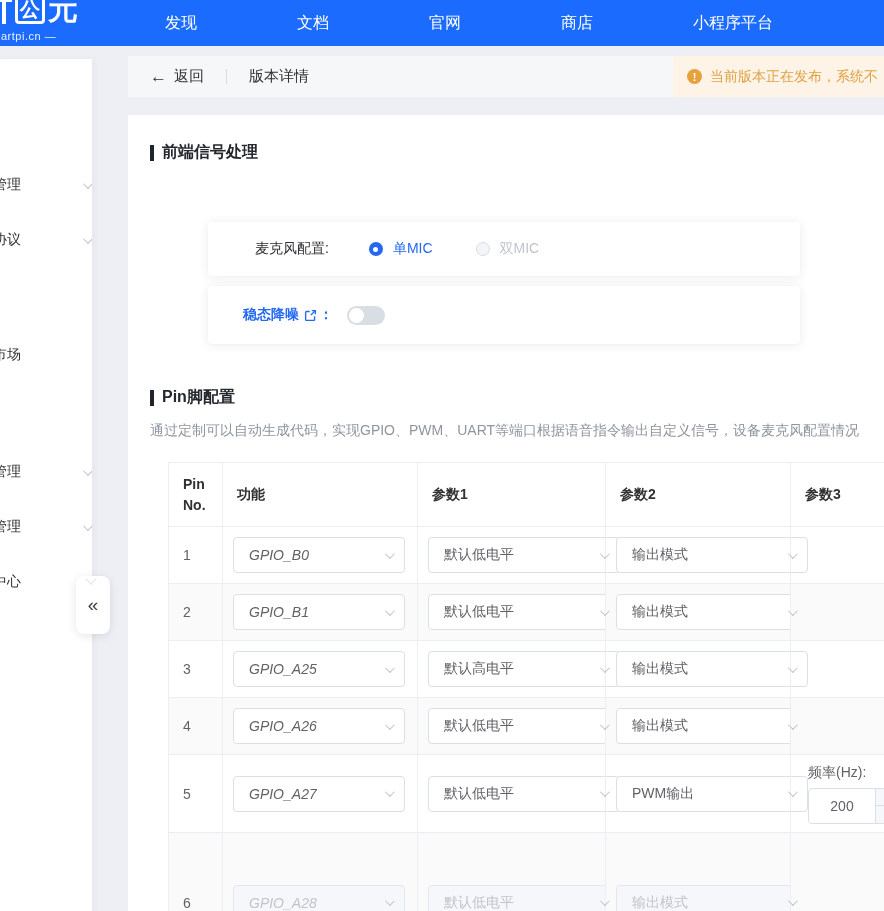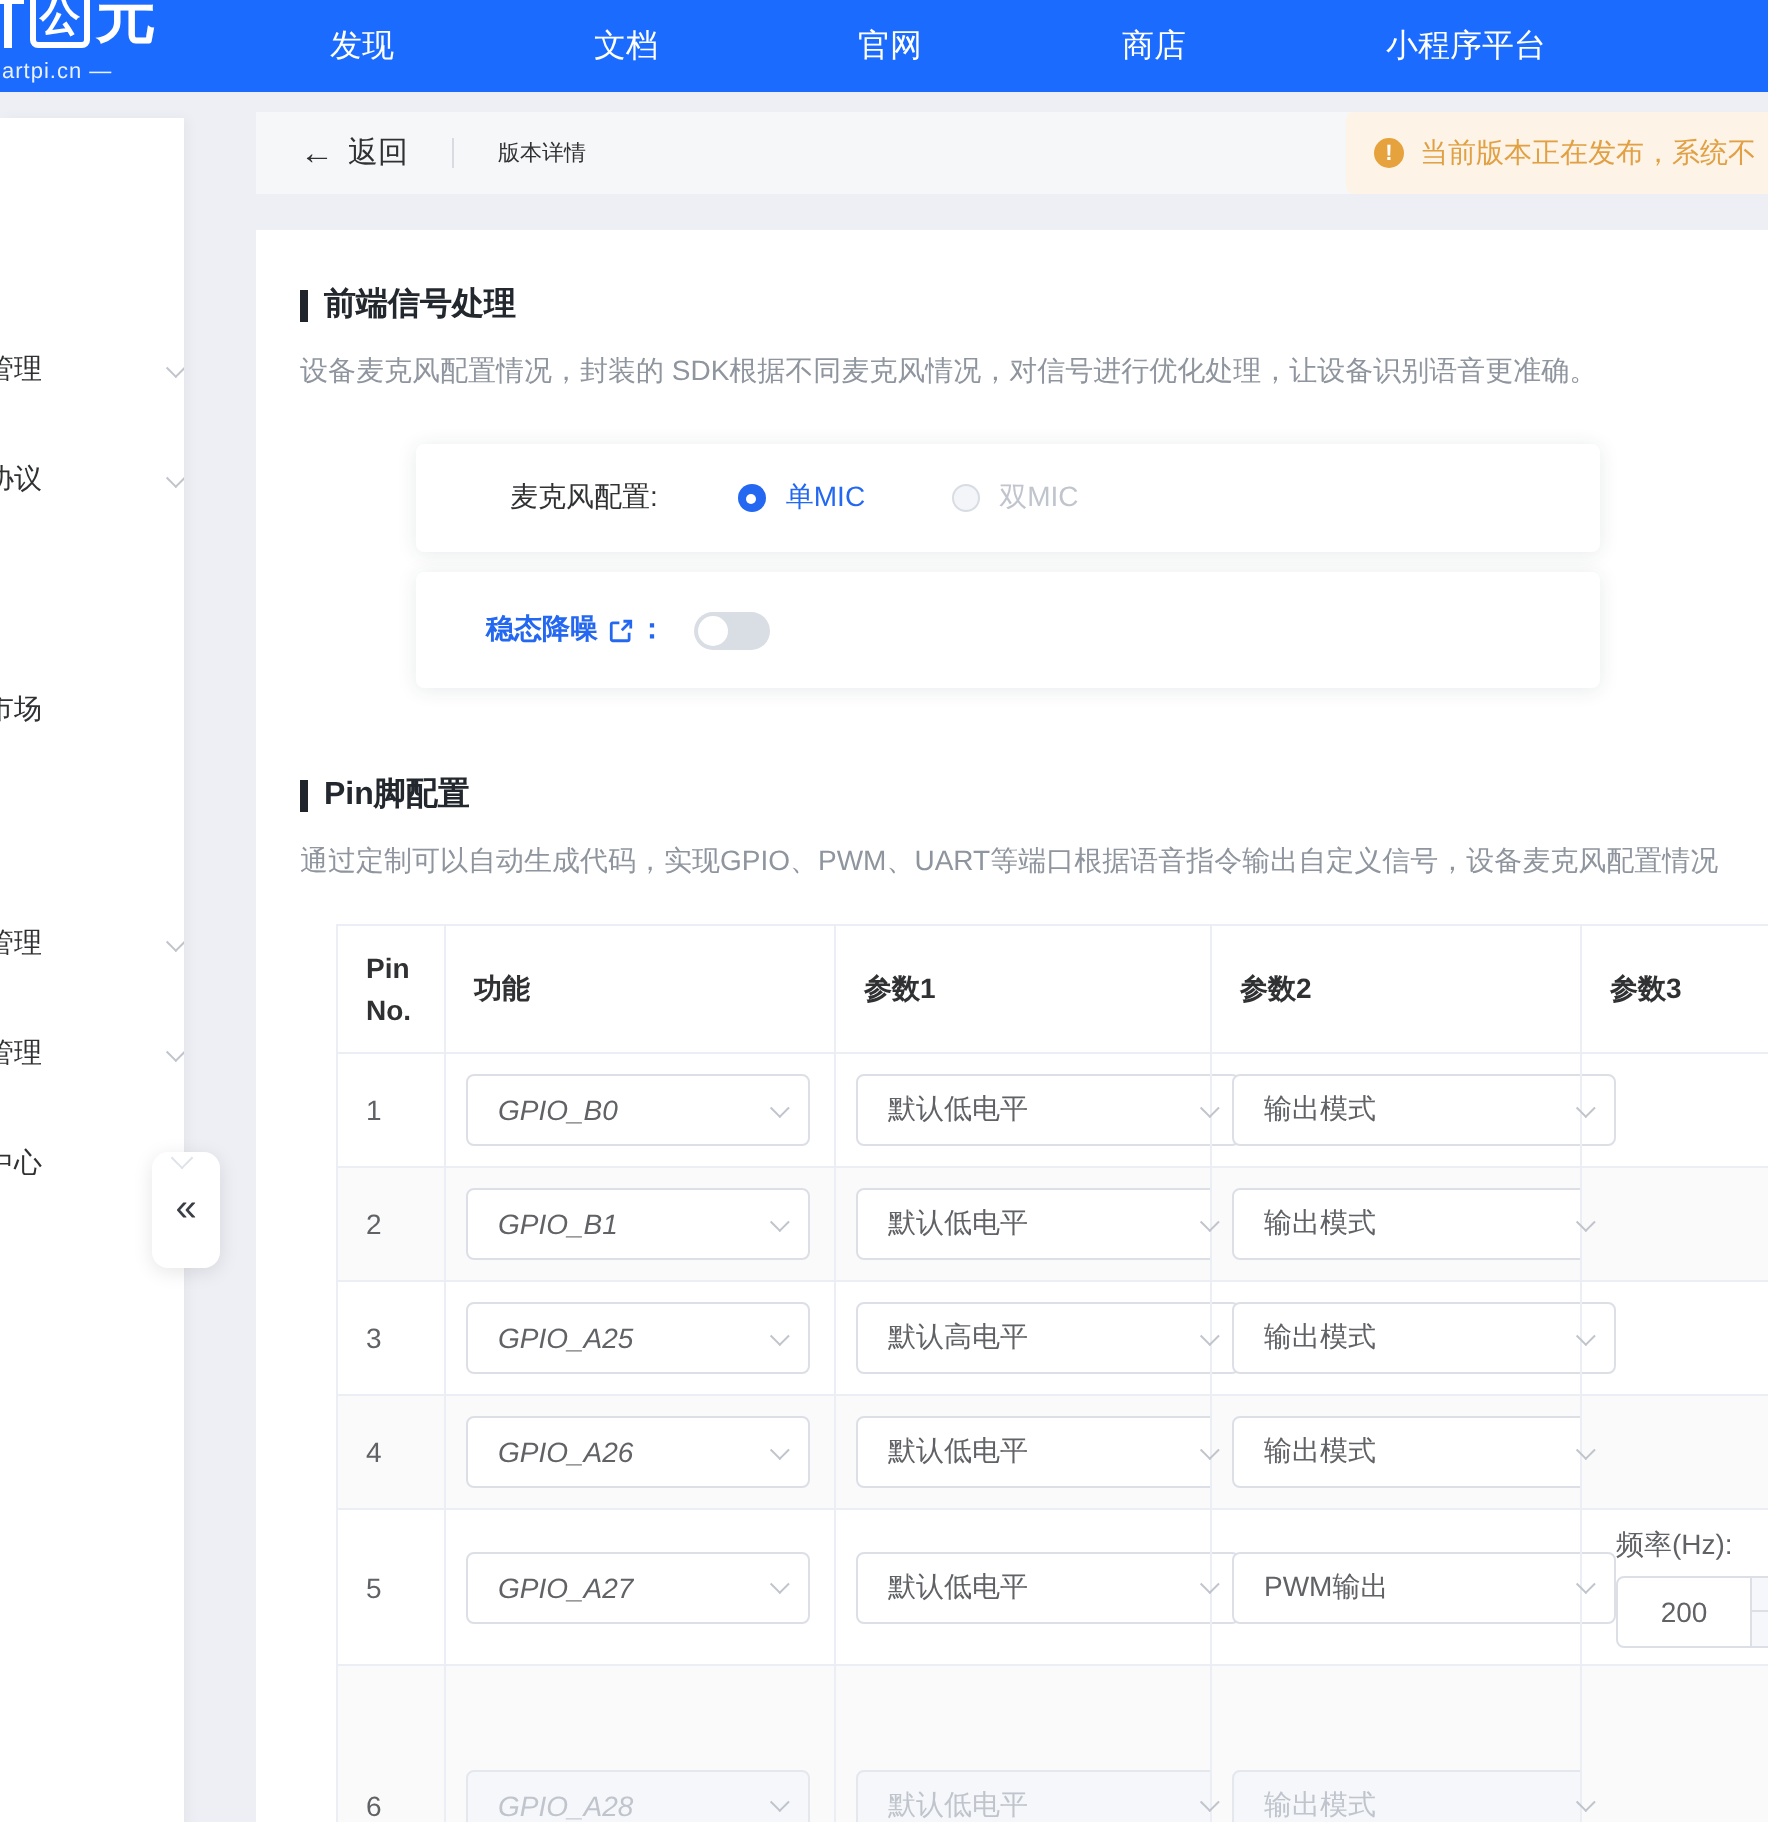--- a/index.html
+++ b/index.html
@@ -28,21 +28,21 @@
   .sb-chev { position:absolute; right:20px; width:7px; height:7px; border-right:1.3px solid #c0c4cc; border-bottom:1.3px solid #c0c4cc; transform:rotate(45deg) translateY(-2px); }
   .collapse-tab { position:absolute; left:76px; top:576px; width:34px; height:58px; background:#fff; border-radius:8px; box-shadow:0 2px 10px rgba(0,0,0,.10); z-index:12; cursor:pointer; }
   .collapse-topchev { position:absolute; left:11px; top:-1px; width:8px; height:8px; border-right:1.4px solid #dfe3e8; border-bottom:1.4px solid #dfe3e8; transform:rotate(45deg); }
   .collapse-glyph { position:absolute; left:0; top:0; width:100%; height:100%; display:flex; align-items:center; justify-content:center; font-size:19px; color:#3a3f45; }
 
   
   .header-bar { position:absolute; left:128px; top:56px; width:756px; height:41px; background:#f6f7f9; display:flex; align-items:center; z-index:5; }
   .back-btn { display:flex; align-items:center; gap:7px; margin-left:22px; cursor:pointer; color:#303133; font-size:15px; }
   .back-arrow { font-size:17px; line-height:1; }
   .hdr-divider { width:1px; height:15px; background:#d8dce2; margin:0 22px; }
-  .hdr-title { font-size:11px; color:#303133; }
+  .hdr-title { font-size:15px; color:#303133; }
   .alert-box { position:absolute; right:0; top:0; height:41px; min-width:180px; background:#fdf3e6; border-radius:4px 0 0 4px; display:flex; align-items:center; gap:8px; padding:0 6px 0 14px; }
   .alert-icon { width:15px; height:15px; border-radius:50%; background:#e6a23c; color:#fff; font-size:11px; font-weight:bold; display:flex; align-items:center; justify-content:center; flex:0 0 auto; }
   .alert-text { color:#e0a043; font-size:14px; white-space:nowrap; }
 
   
   .content-panel { position:absolute; left:128px; top:115px; width:756px; height:796px; background:#fff; overflow:hidden; }
   .section-title { position:absolute; left:22px; display:flex; align-items:center; gap:8px; }
   .title-bar { width:4px; height:16px; background:#20242b; }
   .title-text { font-size:16px; font-weight:bold; color:#23272e; }
   .section-desc { position:absolute; left:22px; font-size:14px; color:#8f959e; white-space:nowrap; }
@@ -152,21 +152,20 @@
       <span class="alert-text">当前版本正在发布，系统不</span>
     </div>
   </div>
 
   <div class="content-panel">
 
     <div class="section-title" style="top:27px;">
       <span class="title-bar"></span>
       <span class="title-text">前端信号处理</span>
     </div>
-    <div class="section-desc" style="top:62px;">设备麦克风配置情况，封装的 SDK根据不同麦克风情况，对信号进行优化处理，让设备识别语音更准确。</div>
 
     <div class="card card-mic">
       <span class="mic-label">麦克风配置:</span>
       <span class="radio radio-on">
           <span class="dot"></span>
         </span>
       <span class="radio-text-on">单MIC</span>
       <span class="radio radio-off"></span>
       <span class="radio-text-off">双MIC</span>
     </div>

